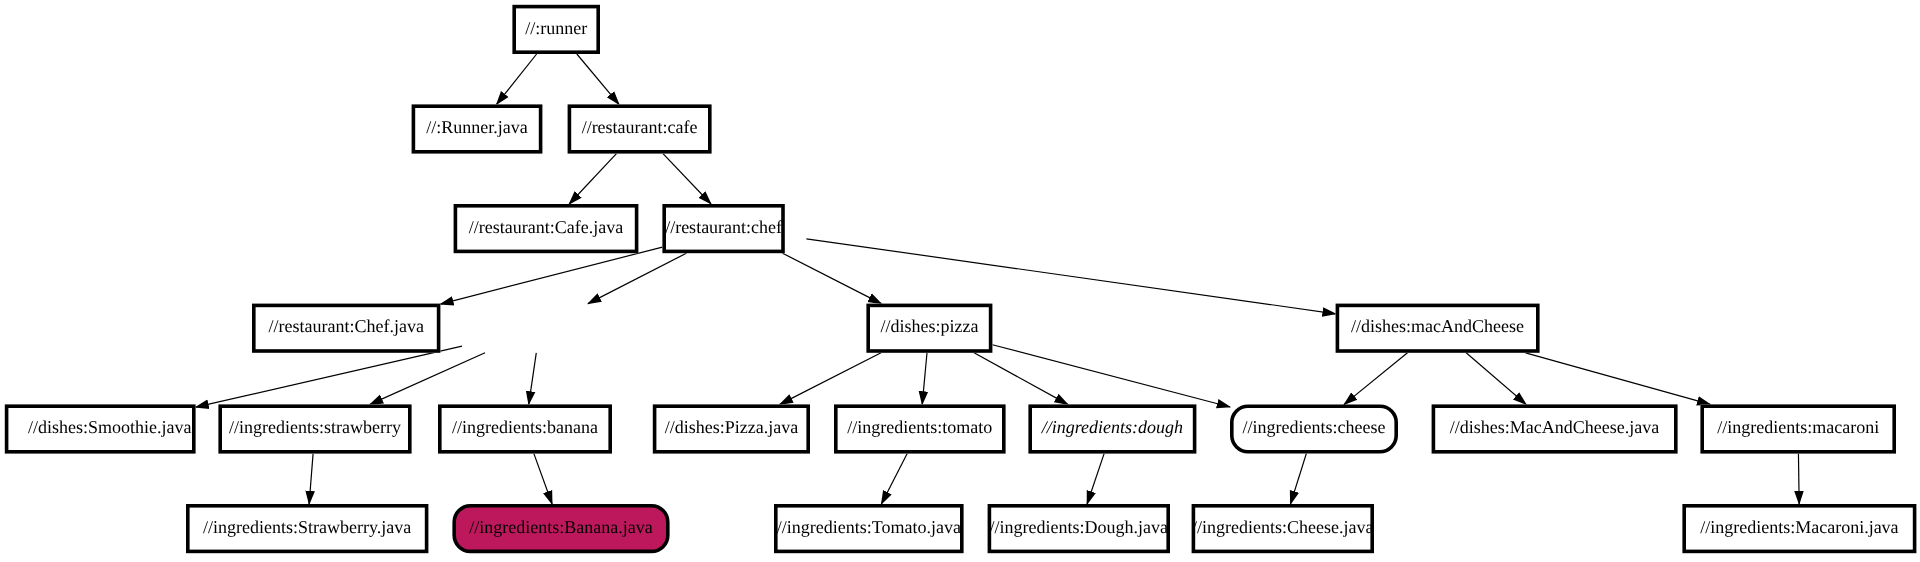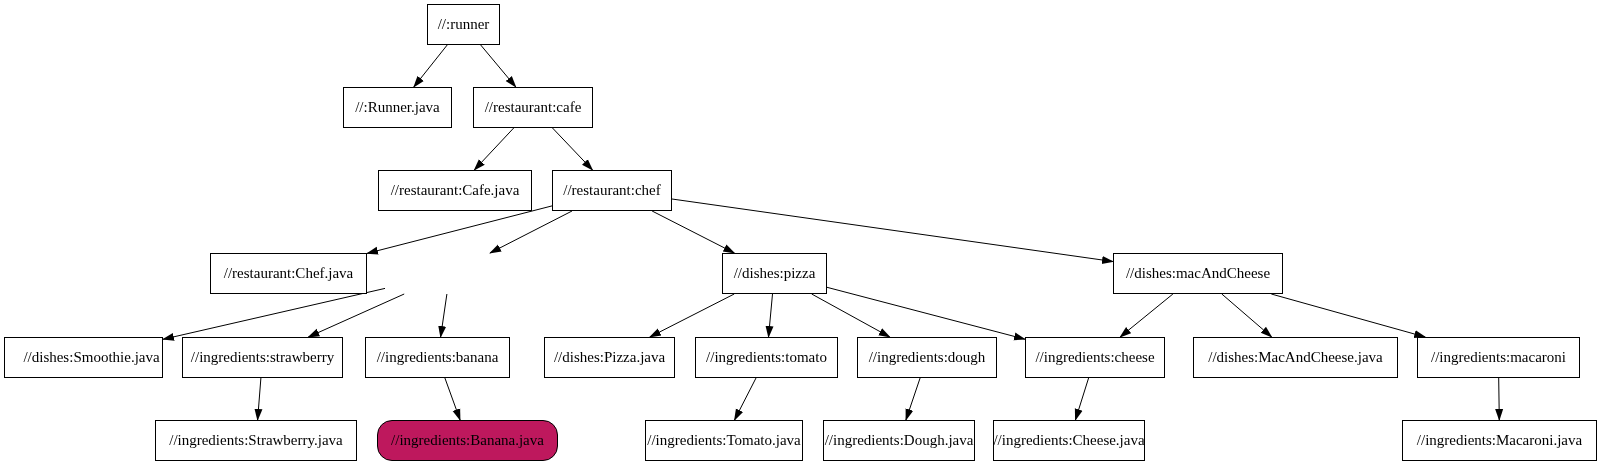--- a/index.html
+++ b/index.html
@@ -18,21 +18,21 @@
   #edge-layer {
     position: absolute;
     left: 0;
     top: 0;
     width: 1600px;
     height: 468px;
   }
   .node {
     position: absolute;
     box-sizing: border-box;
-    border: 1px solid #a16207;
+    border: 3px solid #a16207;
     background: #ffffff;
     display: flex;
     align-items: center;
     justify-content: center;
     font-size: 15px;
     line-height: 1;
     color: #000000;
     white-space: nowrap;
   }
 </style>
@@ -68,31 +68,31 @@
       <line x1="444.9" y1="378.0" x2="460.1" y2="420.0" stroke="#000000" stroke-width="1" marker-end="url(#arrowhead)"></line>
       <line x1="756.0" y1="378.0" x2="734.5" y2="420.0" stroke="#000000" stroke-width="1" marker-end="url(#arrowhead)"></line>
       <line x1="920.1" y1="378.0" x2="905.9" y2="420.0" stroke="#000000" stroke-width="1" marker-end="url(#arrowhead)"></line>
       <line x1="1088.6" y1="378.0" x2="1075.4" y2="420.0" stroke="#000000" stroke-width="1" marker-end="url(#arrowhead)"></line>
       <line x1="1498.7" y1="378.0" x2="1499.3" y2="420.0" stroke="#000000" stroke-width="1" marker-end="url(#arrowhead)"></line>
     </svg>
 <div class="node" style="left: 427px; top: 4px; width: 73px; height: 41px; border-color: rgb(0, 0, 0); background: rgb(255, 255, 255); color: rgb(0, 0, 0);">//:runner</div>
     <div class="node" style="left: 343px; top: 87px; width: 109px; height: 41px; border-color: rgb(0, 0, 0); background: rgb(255, 255, 255); color: rgb(0, 0, 0);">//:Runner.java</div>
     <div class="node" style="left: 473px; top: 87px; width: 120px; height: 41px; border-color: rgb(0, 0, 0); background: rgb(255, 255, 255); color: rgb(0, 0, 0);">//restaurant:cafe</div>
     <div class="node" style="left: 378px; top: 170px; width: 154px; height: 41px; border-color: rgb(0, 0, 0); background: rgb(255, 255, 255); color: rgb(0, 0, 0);">//restaurant:Cafe.java</div>
-    <div class="node" style="left: 552px; top: 170px; width: 120px; height: 41px; border-color: rgb(0, 0, 0); background: rgb(255, 255, 255); color: rgb(0, 0, 0);">//restaurant:chef</div>
+    <div class="node" style="left: 552px; top: 170px; width: 102px; height: 41px; border-color: rgb(0, 0, 0); background: rgb(255, 255, 255); color: rgb(0, 0, 0);">//restaurant:chef</div>
     <div class="node" style="left: 210px; top: 253px; width: 157px; height: 41px; border-color: rgb(0, 0, 0); background: rgb(255, 255, 255); color: rgb(0, 0, 0);">//restaurant:Chef.java</div>
     <div class="node" style="left: 1113px; top: 253px; width: 170px; height: 41px; border-color: rgb(0, 0, 0); background: rgb(255, 255, 255); color: rgb(0, 0, 0);">//dishes:macAndCheese</div>
     <div class="node" style="left: 722px; top: 253px; width: 105px; height: 41px; border-color: rgb(0, 0, 0); background: rgb(255, 255, 255); color: rgb(0, 0, 0);">//dishes:pizza</div>
     <div class="node" style="left: 4px; top: 337px; width: 159px; height: 41px; border-color: rgb(0, 0, 0); background: rgb(255, 255, 255); color: rgb(0, 0, 0); padding-left: 16px;">//dishes:Smoothie.java</div>
     <div class="node" style="left: 182px; top: 337px; width: 161px; height: 41px; border-color: rgb(0, 0, 0); background: rgb(255, 255, 255); color: rgb(0, 0, 0);">//ingredients:strawberry</div>
     <div class="node" style="left: 365px; top: 337px; width: 145px; height: 41px; border-color: rgb(0, 0, 0); background: rgb(255, 255, 255); color: rgb(0, 0, 0);">//ingredients:banana</div>
     <div class="node" style="left: 544px; top: 337px; width: 131px; height: 41px; border-color: rgb(0, 0, 0); background: rgb(255, 255, 255); color: rgb(0, 0, 0);">//dishes:Pizza.java</div>
     <div class="node" style="left: 695px; top: 337px; width: 143px; height: 41px; border-color: rgb(0, 0, 0); background: rgb(255, 255, 255); color: rgb(0, 0, 0);">//ingredients:tomato</div>
-    <div class="node" style="left: 857px; top: 337px; width: 140px; height: 41px; border-color: rgb(0, 0, 0); background: rgb(255, 255, 255); color: rgb(0, 0, 0);">//ingredients:dough</div>
-    <div class="node" style="left: 1025px; top: 337px; width: 140px; height: 41px; border-color: rgb(0, 0, 0); background: rgb(255, 255, 255); color: rgb(0, 0, 0);">//ingredients:cheese</div>
+    <div class="node" style="left: 857px; top: 337px; width: 140px; height: 41px; border-color: rgb(0, 0, 0); background: rgb(255, 255, 255); color: rgb(0, 0, 0); font-style: italic;">//ingredients:dough</div>
+    <div class="node" style="left: 1025px; top: 337px; width: 140px; height: 41px; border-color: rgb(0, 0, 0); background: rgb(255, 255, 255); color: rgb(0, 0, 0); border-radius: 15px;">//ingredients:cheese</div>
     <div class="node" style="left: 1193px; top: 337px; width: 205px; height: 41px; border-color: rgb(0, 0, 0); background: rgb(255, 255, 255); color: rgb(0, 0, 0);">//dishes:MacAndCheese.java</div>
     <div class="node" style="left: 1417px; top: 337px; width: 163px; height: 41px; border-color: rgb(0, 0, 0); background: rgb(255, 255, 255); color: rgb(0, 0, 0);">//ingredients:macaroni</div>
     <div class="node" style="left: 155px; top: 420px; width: 202px; height: 41px; border-color: rgb(0, 0, 0); background: rgb(255, 255, 255); color: rgb(0, 0, 0);">//ingredients:Strawberry.java</div>
     <div class="node" style="left: 377px; top: 420px; width: 181px; height: 41px; border-color: rgb(0, 0, 0); background: #be185d; color: rgb(0, 0, 0); border-radius: 15px;">//ingredients:Banana.java</div>
     <div class="node" style="left: 645px; top: 420px; width: 158px; height: 41px; border-color: rgb(0, 0, 0); background: rgb(255, 255, 255); color: rgb(0, 0, 0);">//ingredients:Tomato.java</div>
     <div class="node" style="left: 823px; top: 420px; width: 152px; height: 41px; border-color: rgb(0, 0, 0); background: rgb(255, 255, 255); color: rgb(0, 0, 0);">//ingredients:Dough.java</div>
     <div class="node" style="left: 993px; top: 420px; width: 152px; height: 41px; border-color: rgb(0, 0, 0); background: rgb(255, 255, 255); color: rgb(0, 0, 0);">//ingredients:Cheese.java</div>
     <div class="node" style="left: 1402px; top: 420px; width: 195px; height: 41px; border-color: rgb(0, 0, 0); background: rgb(255, 255, 255); color: rgb(0, 0, 0);">//ingredients:Macaroni.java</div>
   </div>
 

